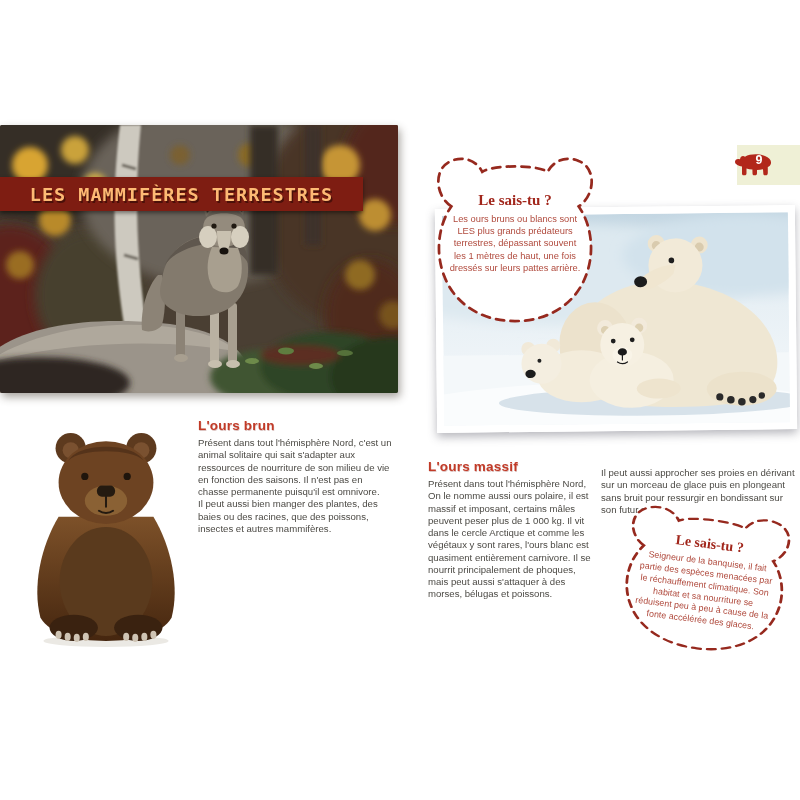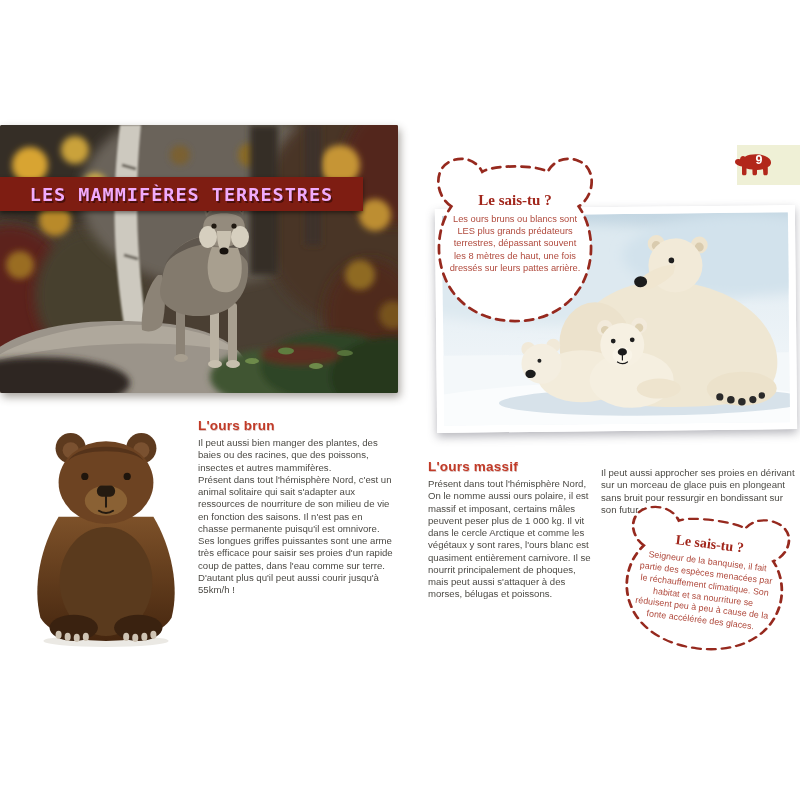--- a/index.html
+++ b/index.html
@@ -6,21 +6,21 @@
   .sheet{position:relative;width:800px;height:800px;background:#ffffff;overflow:hidden;
          font-family:"Liberation Sans",sans-serif;}
 
   
   .wolf-photo{position:absolute;left:0;top:125px;width:398px;height:268px;
               border-radius:2px;box-shadow:2px 4px 8px rgba(60,50,40,.45);overflow:hidden;}
   .wolf-photo svg{display:block;width:100%;height:100%;}
   .title-banner{position:absolute;left:0;top:52px;width:363px;height:34px;
                 background:#7e1d12;display:flex;align-items:center;justify-content:center;
                 box-shadow:0 2px 4px rgba(0,0,0,.45);}
-  .title-banner span{color:#f0abfc;font-family:"DejaVu Sans Mono",monospace;font-weight:bold;
+  .title-banner span{color:#fdba74;font-family:"DejaVu Sans Mono",monospace;font-weight:bold;
                      font-size:18.5px;letter-spacing:1px;white-space:nowrap;
                      text-shadow:1.5px 1.5px 0 rgba(46,9,4,.65);}
   .brown-bear{position:absolute;left:20px;top:420px;width:172px;height:230px;}
   .brown-bear svg{display:block;width:100%;height:100%;}
 
   .text-col{position:absolute;margin-top:19px;}
   .left-col{left:198px;top:399px;width:197px;}
   .section-heading{margin:0 0 4px 0;font-size:13.5px;font-weight:bold;color:#c13a27;
                    letter-spacing:.2px;text-shadow:.5px .5px 0 rgba(120,20,10,.25);}
   .body-par{margin:0;font-size:9.6px;line-height:1.28;color:#4c4a45;}
@@ -176,23 +176,22 @@
         <ellipse cx="65" cy="215" rx="3" ry="4" fill="#cfc4b4"></ellipse>
       <ellipse cx="105" cy="215" rx="3" ry="4" fill="#cfc4b4"></ellipse>
         <ellipse cx="114" cy="216" rx="3" ry="4" fill="#cfc4b4"></ellipse>
       <ellipse cx="123" cy="215" rx="3" ry="4" fill="#cfc4b4"></ellipse>
         <ellipse cx="132" cy="213" rx="3" ry="4" fill="#cfc4b4"></ellipse>
     </svg>
   </div>
 
   <div class="text-col left-col">
     <h3 class="section-heading">L'ours brun</h3>
+    <p class="body-par">Présent dans tout l'hémisphère Nord, c'est un animal solitaire qui sait s'adapter aux ressources de nourriture de son milieu de vie en fonction des saisons. Il n'est pas en chasse permanente puisqu'il est omnivore.</p>
     <p class="body-par">Il peut aussi bien manger des plantes, des baies ou des racines, que des poissons, insectes et autres mammifères.</p>
-    <p class="body-par">Présent dans tout l'hémisphère Nord, c'est un animal solitaire qui sait s'adapter aux ressources de nourriture de son milieu de vie en fonction des saisons. Il n'est pas en chasse permanente puisqu'il est omnivore.</p>
-    <p class="body-par">Ses longues griffes puissantes sont une arme très efficace pour saisir ses proies d'un rapide coup de pattes, dans l'eau comme sur terre. D'autant plus qu'il peut aussi courir jusqu'à 55km/h !</p>
   </div>
 
   <div class="page-badge-strip">
     <svg class="badge-bear" viewBox="0 0 42 30">
       <path fill="#b2271b" d="M2,11 C2,9 3.5,7.8 5.5,8 L7,8.2 C7.5,5.2 10,4.2 12,5.8 C17,2.8 26,2.6 32,5 C36,6.5 38.5,9.2 38,12.2 C37.7,14.2 36.3,15.5 34.8,16 L34.8,22 C34.8,23.5 34,24.3 33,24.3 L31.8,24.3 C30.8,24.3 30.3,23.5 30.3,22.2 L30,18.2 C28.2,18.7 26,18.9 24,18.9 L24,22.2 C24,23.5 23.3,24.3 22.3,24.3 L21,24.3 C20,24.3 19.5,23.5 19.5,22.2 L19.4,18.6 C17.2,18.4 15.2,18 13.5,17.4 L13.5,22.2 C13.5,23.5 12.8,24.3 11.8,24.3 L10.5,24.3 C9.5,24.3 9,23.5 9,22.2 L9,15.4 C6,15 2,13.4 2,11 Z"></path>
     </svg>
     <span class="badge-number">9</span>
   </div>
 
   <div class="polar-photo">
@@ -258,21 +257,21 @@
       </g>
     </svg>
   </div>
 
   <div class="bubble bubble1">
     <svg class="shape" viewBox="0 0 200 200">
       <path d="M30,62 C12,50 10,20 30,12 C44,6 58,12 64,24 C76,16 124,16 136,24 C142,12 156,6 170,12 C190,20 188,50 170,62 C184,82 188,112 178,138 C166,170 136,188 100,188 C64,188 34,170 22,138 C12,112 16,82 30,62 Z" fill="#ffffff" stroke="#96291e" stroke-width="3" stroke-dasharray="9 7" stroke-linecap="round"></path>
     </svg>
     <div class="bubble-content">
       <div class="bubble-title">Le sais-tu ?</div>
-      <div class="bubble-body">Les ours bruns ou blancs sont LES plus grands prédateurs terrestres, dépassant souvent les 8 mètres de haut, une fois dressés sur leurs pattes arrière.</div>
+      <div class="bubble-body">Les ours bruns ou blancs sont LES plus grands prédateurs terrestres, dépassant souvent les 1 mètres de haut, une fois dressés sur leurs pattes arrière.</div>
     </div>
   </div>
 
   <div class="text-col right-col1">
     <h3 class="section-heading">L'ours massif</h3>
     <p class="body-par">Présent dans tout l'hémisphère Nord, On le nomme aussi ours polaire, il est massif et imposant, certains mâles peuvent peser plus de 1 000 kg. Il vit dans le cercle Arctique et comme les végétaux y sont rares, l'ours blanc est quasiment entièrement carnivore. Il se nourrit principalement de phoques, mais peut aussi s'attaquer à des morses, bélugas et poissons.</p>
   </div>
 
   <div class="text-col right-col2">
     <p class="body-par">Il peut aussi approcher ses proies en dérivant sur un morceau de glace puis en plongeant sans bruit pour ressurgir en bondissant sur son futur repas.</p>

